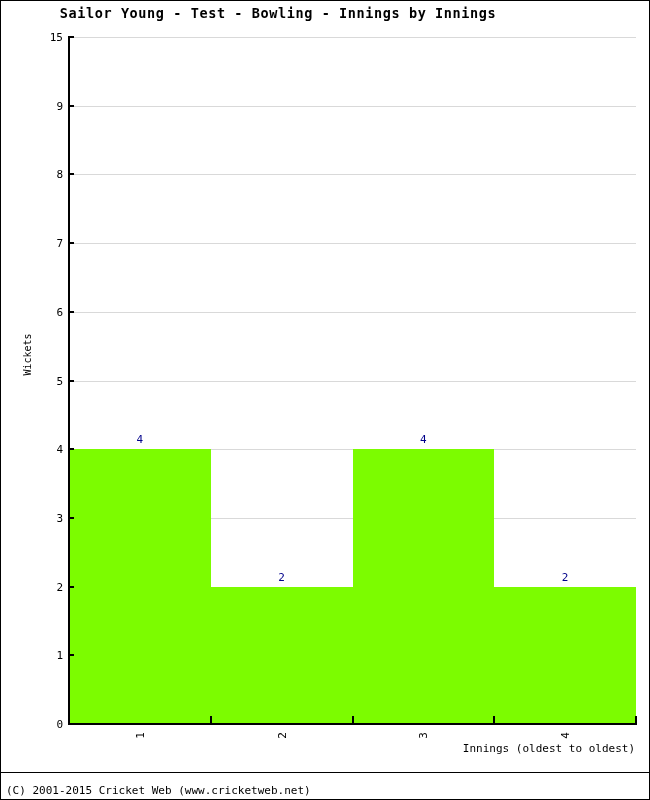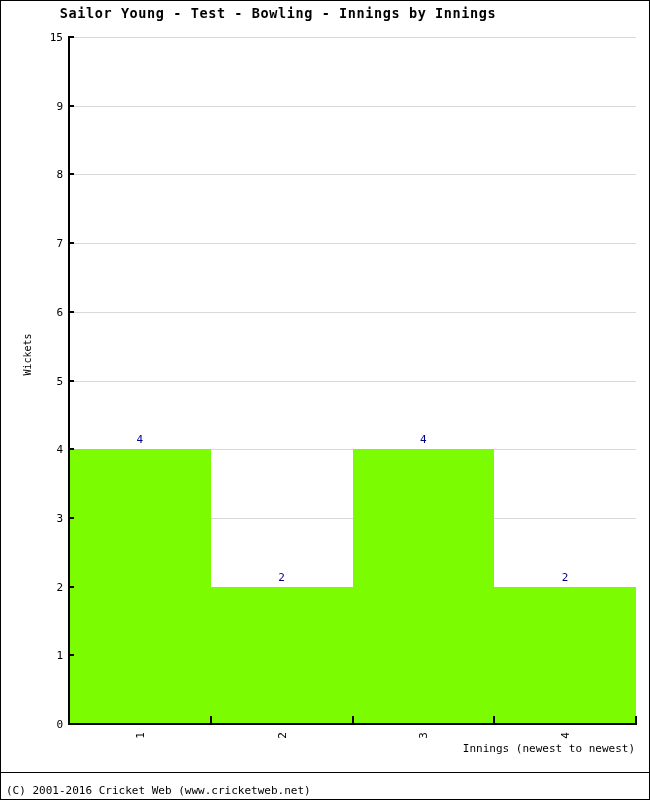--- a/index.html
+++ b/index.html
@@ -236,18 +236,18 @@
       <div class="xtick-mark" style="left: 634px; background: rgb(0, 0, 0);"></div>
       <div class="xtick-label" style="left: 554.125px;">4</div>
     </div>
   <div id="value-labels">
       <div class="bar-value" style="left: 118.875px; width: 40px; top: 432.2px; color: rgb(0, 0, 139);">4</div>
       <div class="bar-value" style="left: 260.625px; width: 40px; top: 569.6px; color: rgb(0, 0, 139);">2</div>
       <div class="bar-value" style="left: 402.375px; width: 40px; top: 432.2px; color: rgb(0, 0, 139);">4</div>
       <div class="bar-value" style="left: 544.125px; width: 40px; top: 569.6px; color: rgb(0, 0, 139);">2</div>
     </div>
 
-  <div id="xlabel">Innings (newest to newest)</div>
+  <div id="xlabel">Innings (oldest to oldest)</div>
 
   <div id="footer-rule"></div>
-  <div id="footer-text">(C) 2001-2016 Cricket Web (www.cricketweb.net)</div>
+  <div id="footer-text">(C) 2001-2015 Cricket Web (www.cricketweb.net)</div>
 
 </div>
 
 </body></html>

